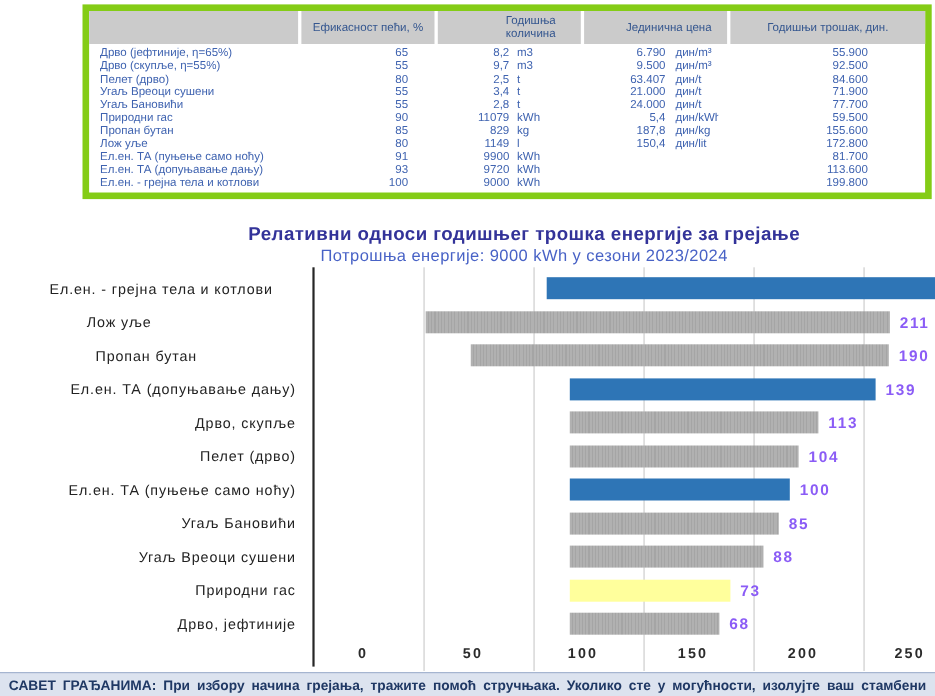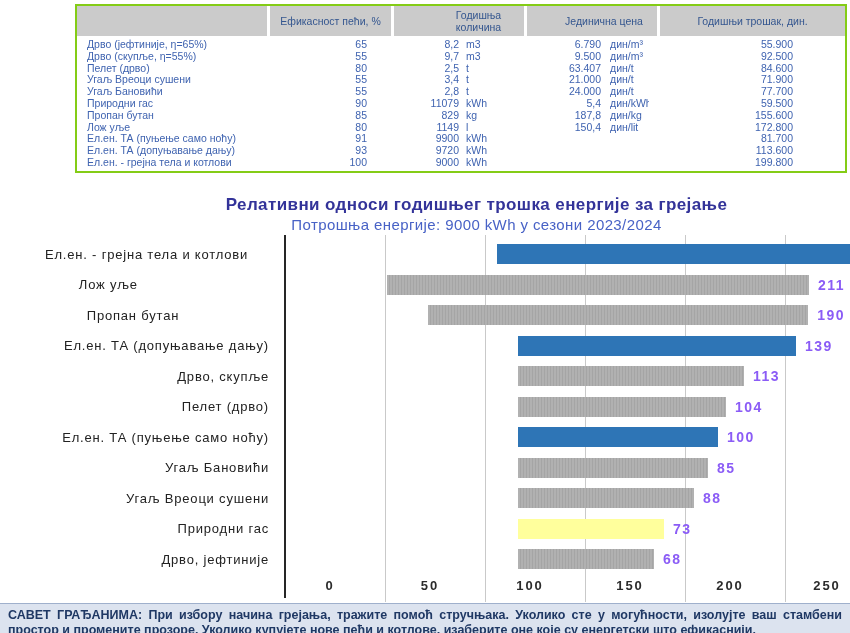--- a/index.html
+++ b/index.html
@@ -1,20 +1,20 @@
 <!DOCTYPE html>
 <html><head>
 <meta charset="utf-8">
 <style>
   * { margin:0; padding:0; box-sizing:border-box; }
   html,body { width:850px; height:633px; background:#ffffff; overflow:hidden;
               font-family:"Liberation Sans", sans-serif; }
 
   
-  .table-wrap { margin:4px 1px 0 75px; width:772px; border:2px solid #84cc16; background:#fff; }
+  .table-wrap { margin:4px 1px 0 75px; width:772px; border:6px solid #84cc16; background:#fff; }
   .thead { display:flex; gap:3px; background:#fff; }
   .th { background:#cbcbcb; color:#34568f; font-size:10.5px; line-height:12px;
         display:flex; align-items:center; justify-content:center; text-align:center;
         height:30px; }
   .th.name  { width:190px; }
   .th.eff   { width:121px; }
   .th.qty   { width:130px;padding-left:39px; }
   .th.price { width:130px;padding-left:24px; }
   .th.cost  { flex:1; }
 

